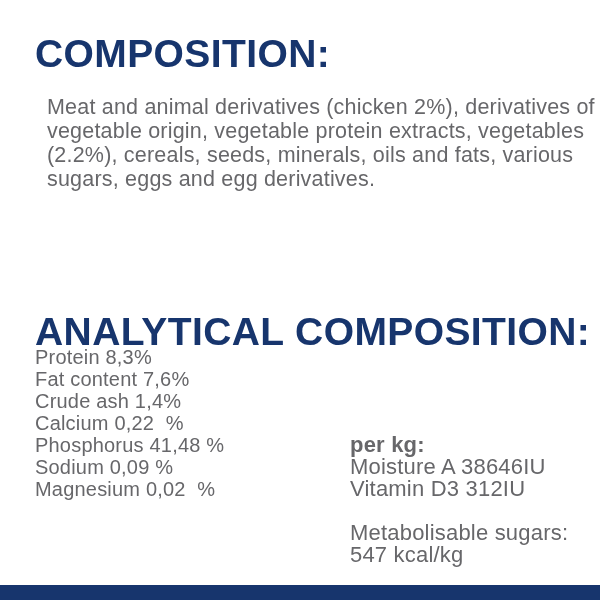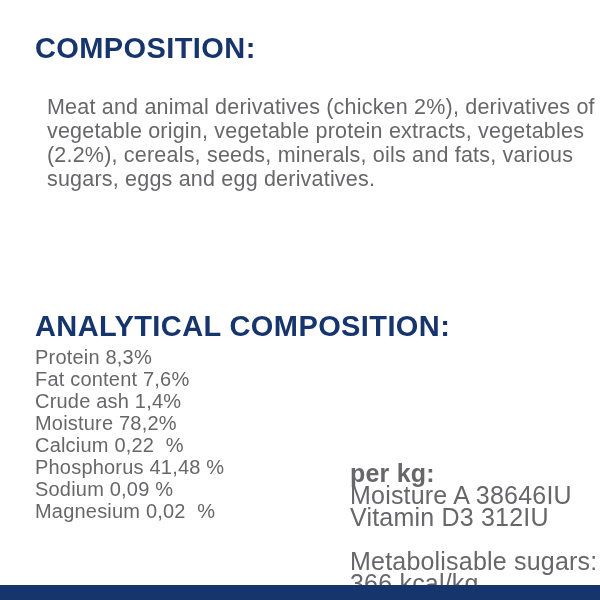--- a/index.html
+++ b/index.html
@@ -12,21 +12,21 @@
     width: 600px;
     height: 600px;
     background: var(--background, #ffffff);
     font-family: "Liberation Sans", sans-serif;
     overflow: hidden;
   }
   .heading {
     position: absolute;
     left: 35px;
     margin: 0;
-    font-size: 29px;
+    font-size: 39px;
     font-weight: bold;
     letter-spacing: 0.4px;
     color: var(--navy, #17356d);
     line-height: 1;
     white-space: nowrap;
   }
   .heading-composition { top: 34px; }
   .heading-analytical  { top: 312px; }
   .body-text {
     position: absolute;
@@ -45,25 +45,24 @@
     top: 346px;
     font-size: 20px;
     line-height: 22px;
     letter-spacing: 0.2px;
     color: var(--text-gray, #67676a);
   }
   .perkg-column {
     position: absolute;
     left: 350px;
     top: 434px;
-    font-size: 25px;
+    font-size: 22px;
     line-height: 22px;
     letter-spacing: 0.2px;
     color: var(--text-gray, #67676a);
-    margin-top: 28px;
   }
   .row { white-space: pre; }
   .bold { font-weight: bold; }
   .energy-block { margin-top: 22px; }
   .bottom-bar {
     position: absolute;
     left: 0;
     top: 585px;
     width: 600px;
     height: 15px;
@@ -80,33 +79,32 @@
     <p class="body-text">Meat and animal derivatives (chicken 2%), derivatives of vegetable origin, vegetable protein extracts, vegetables (2.2%), cereals, seeds, minerals, oils and fats, various sugars, eggs and egg derivatives.</p>
   </section>
 
   <section>
     <h1 class="heading heading-analytical">ANALYTICAL COMPOSITION:</h1>
 
     <div class="constituents">
       <div class="row">Protein 8,3%</div>
       <div class="row">Fat content 7,6%</div>
       <div class="row">Crude ash 1,4%</div>
-      <div class="row">Moisture 78,2%</div>
       <div class="row">Calcium 0,22  %</div>
       <div class="row">Phosphorus 41,48 %</div>
       <div class="row">Sodium 0,09 %</div>
       <div class="row">Magnesium 0,02  %</div>
     </div>
 
     <div class="perkg-column">
       <div class="row bold">per kg:</div>
       <div class="row">Moisture A 38646IU</div>
       <div class="row">Vitamin D3 312IU</div>
       <div class="energy-block">
         <div class="row">Metabolisable sugars:</div>
-        <div class="row">366 kcal/kg</div>
+        <div class="row">547 kcal/kg</div>
       </div>
     </div>
   </section>
 
   <div class="bottom-bar"></div>
 
 </div>
 
 </body></html>

